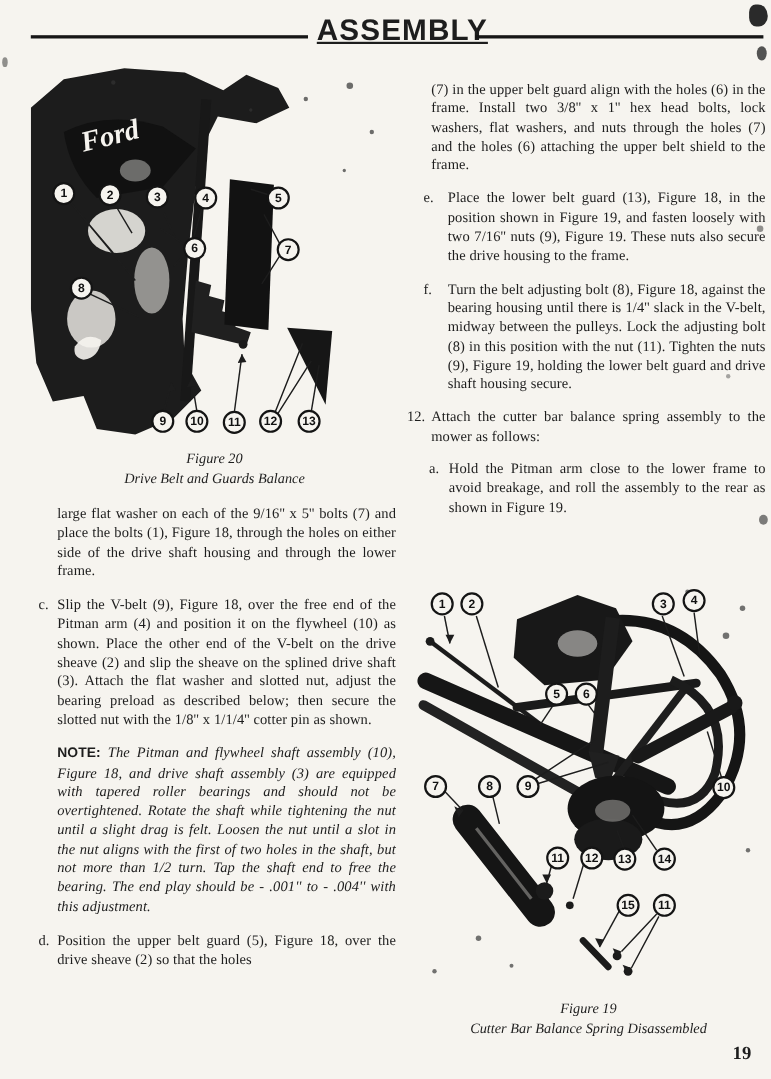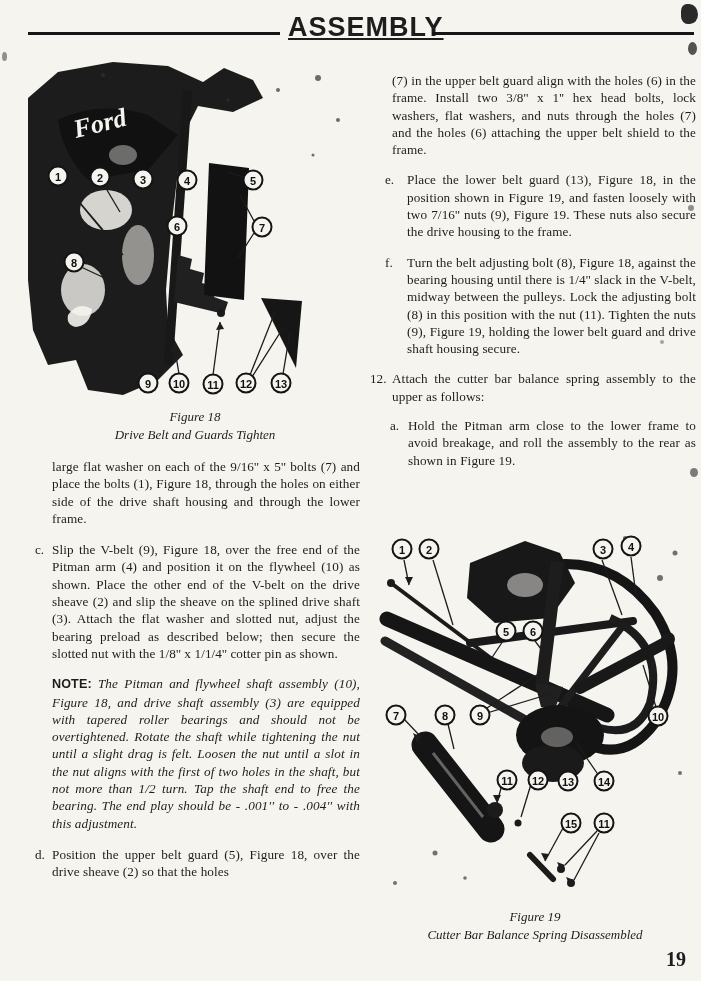--- a/index.html
+++ b/index.html
@@ -53,21 +53,21 @@
     display:flex;align-items:center;justify-content:center;color:#111;
     box-sizing:border-box;
   }
   .caption{
     position:absolute;text-align:center;font-style:italic;font-size:13px;line-height:18px;
   }
   #cap18{left:30px;top:408px;width:330px;}
   #cap19{left:372px;top:908px;width:326px;}
   
   .page-number{
-    position:absolute;left:666px;top:948px;font-size:20px;font-weight:700;
+    position:absolute;left:666px;top:948px;font-size:17px;font-weight:700;
     font-family:"Liberation Serif",serif;
   }
   
   .speck{position:absolute;background:#2a2a2a;border-radius:50%;}
   .s1{left:681px;top:4px;width:17px;height:20px;border-radius:40% 60% 55% 45%;}
   .s2{left:688px;top:42px;width:9px;height:13px;opacity:.8;}
   .s3{left:688px;top:205px;width:6px;height:6px;opacity:.5;}
   .s4{left:690px;top:468px;width:8px;height:9px;opacity:.6;}
   .s5{left:2px;top:52px;width:5px;height:9px;opacity:.5;}
   .s6{left:660px;top:340px;width:4px;height:4px;opacity:.4;}
@@ -150,22 +150,22 @@
         <div class="callout" style="left: 234px; top: 167px;">7</div>
         <div class="callout" style="left: 46px; top: 202px;">8</div>
         <div class="callout" style="left: 120px; top: 323px;">9</div>
         <div class="callout" style="left: 151px; top: 323px;">10</div>
         <div class="callout" style="left: 185px; top: 324px;">11</div>
         <div class="callout" style="left: 218px; top: 323px;">12</div>
         <div class="callout" style="left: 253px; top: 323px;">13</div>
       </div>
   </div>
   <div class="caption" id="cap18">
-    <div>Figure 18</div>
-    <div>Drive Belt and Guards Tighten</div>
+    <div>Figure 20</div>
+    <div>Drive Belt and Guards Balance</div>
   </div>
 
   <div class="col-left">
     <p class="para cont">large flat washer on each of the 9/16'' x 5'' bolts (7) and place the bolts (1), Figure 18, through the holes on either side of the drive shaft housing and through the lower frame.</p>
 
     <div class="li">
       <span class="li-label">c.</span>
       <p class="li-text">Slip the V-belt (9), Figure 18, over the free end of the Pitman arm (4) and position it on the flywheel (10) as shown. Place the other end of the V-belt on the drive sheave (2) and slip the sheave on the splined drive shaft (3). Attach the flat washer and slotted nut, adjust the bearing preload as described below; then secure the slotted nut with the 1/8'' x 1/1/4'' cotter pin as shown.</p>
     </div>
 
@@ -185,21 +185,21 @@
       <p class="li-text">Place the lower belt guard (13), Figure 18, in the position shown in Figure 19, and fasten loosely with two 7/16'' nuts (9), Figure 19. These nuts also secure the drive housing to the frame.</p>
     </div>
 
     <div class="li">
       <span class="li-label">f.</span>
       <p class="li-text">Turn the belt adjusting bolt (8), Figure 18, against the bearing housing until there is 1/4'' slack in the V-belt, midway between the pulleys. Lock the adjusting bolt (8) in this position with the nut (11). Tighten the nuts (9), Figure 19, holding the lower belt guard and drive shaft housing secure.</p>
     </div>
 
     <div class="li num">
       <span class="li-label">12.</span>
-      <p class="li-text">Attach the cutter bar balance spring assembly to the upper as follows:</p>
+      <p class="li-text">Attach the cutter bar balance spring assembly to the mower as follows:</p>
     </div>
 
     <div class="li sub">
       <span class="li-label">a.</span>
       <p class="li-text">Hold the Pitman arm close to the lower frame to avoid breakage, and roll the assembly to the rear as shown in Figure 19.</p>
     </div>
   </div>
 
   <div class="figure" id="fig19">
     <svg class="fig-canvas" width="320" height="382" viewBox="0 0 320 382">

